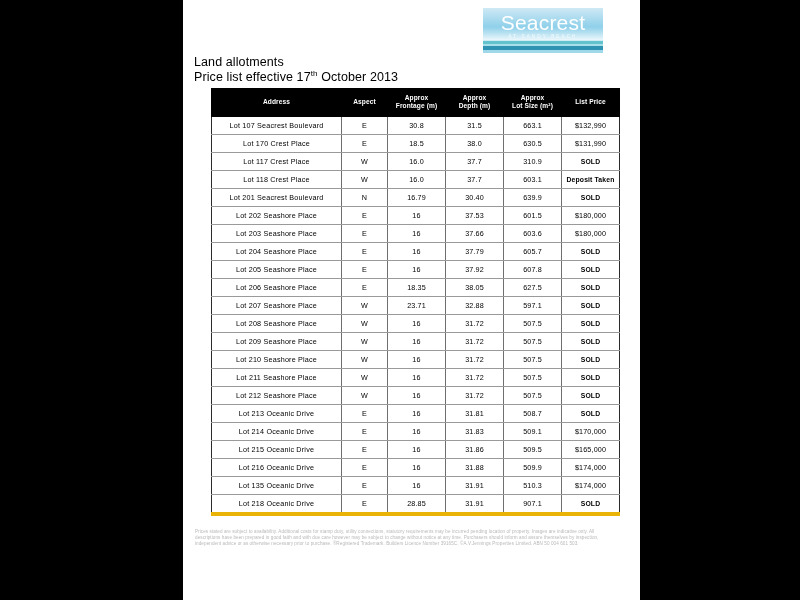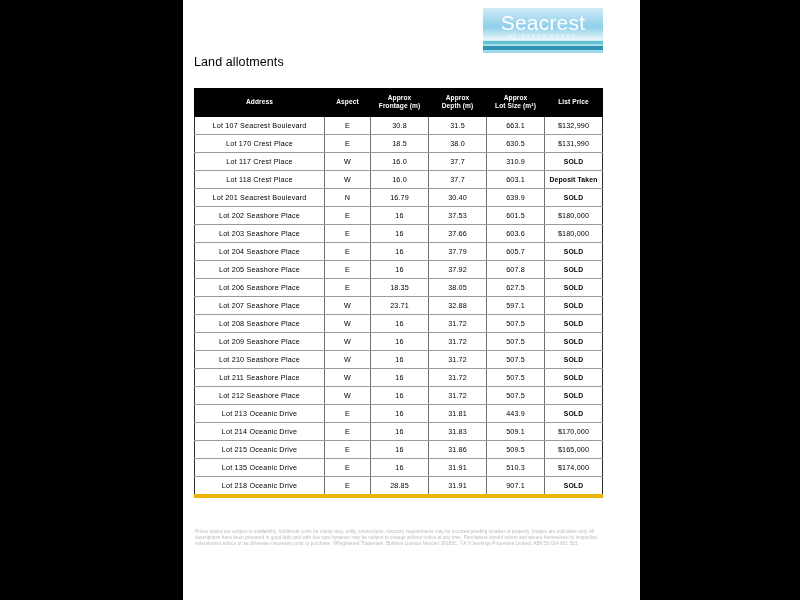--- a/index.html
+++ b/index.html
@@ -85,21 +85,21 @@
   }
   #doc-heading .sup {
     font-size: 8px;
     vertical-align: super;
     line-height: 0;
   }
 
   
   #price-table {
     position: absolute;
-    left: 11px;
+    left: 28px;
     top: 88px;
     width: 408px;
     border-collapse: collapse;
     table-layout: fixed;
   }
   #price-table th {
     background: #000000;
     color: #ffffff;
     font-size: 6.6px;
     font-weight: bold;
@@ -153,20 +153,21 @@
       <div class="logo-wordmark">Seacrest</div>
       <div class="logo-tagline">AT SANDY BEACH</div>
       <div class="logo-stripe logo-stripe-a"></div>
       <div class="logo-stripe logo-stripe-b"></div>
       <div class="logo-stripe logo-stripe-c"></div>
       <div class="logo-stripe logo-stripe-d"></div>
     </div>
 
     <div id="doc-heading">
       <div>Land allotments</div>
+      <div><span>Price list effective 17</span><span class="sup">th</span><span> October 2013</span></div>
     </div>
 
     <table id="price-table">
       <colgroup>
         <col style="width:130px">
         <col style="width:46px">
         <col style="width:58px">
         <col style="width:58px">
         <col style="width:58px">
         <col style="width:58px">
@@ -308,40 +309,48 @@
             <td>16</td>
             <td>31.72</td>
             <td>507.5</td>
             <td class="status">SOLD</td>
           </tr>
           <tr>
             <td class="addr">Lot 213 Oceanic Drive</td>
             <td>E</td>
             <td>16</td>
             <td>31.81</td>
-            <td>443.9</td>
+            <td>508.7</td>
             <td class="status">SOLD</td>
           </tr>
           <tr>
             <td class="addr">Lot 214 Oceanic Drive</td>
             <td>E</td>
             <td>16</td>
             <td>31.83</td>
             <td>509.1</td>
             <td>$170,000</td>
           </tr>
           <tr>
             <td class="addr">Lot 215 Oceanic Drive</td>
             <td>E</td>
             <td>16</td>
             <td>31.86</td>
             <td>509.5</td>
             <td>$165,000</td>
           </tr>
           <tr>
+            <td class="addr">Lot 216 Oceanic Drive</td>
+            <td>E</td>
+            <td>16</td>
+            <td>31.88</td>
+            <td>509.9</td>
+            <td>$174,000</td>
+          </tr>
+          <tr>
             <td class="addr">Lot 135 Oceanic Drive</td>
             <td>E</td>
             <td>16</td>
             <td>31.91</td>
             <td>510.3</td>
             <td>$174,000</td>
           </tr>
           <tr>
             <td class="addr">Lot 218 Oceanic Drive</td>
             <td>E</td>

